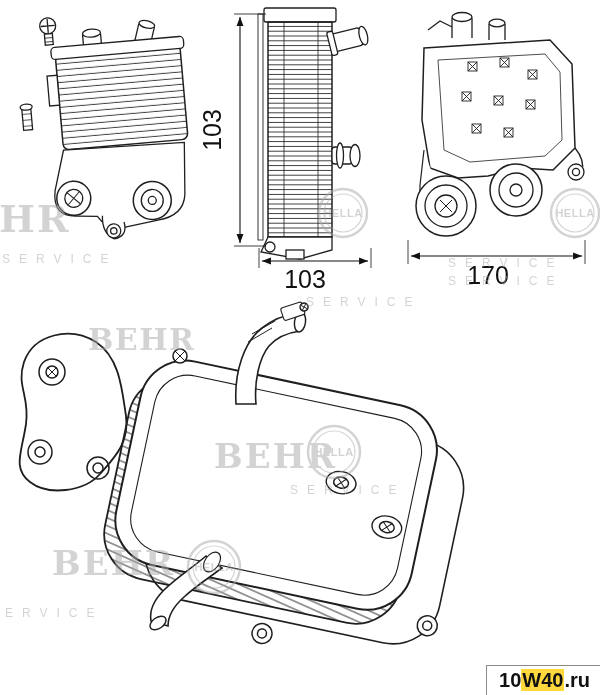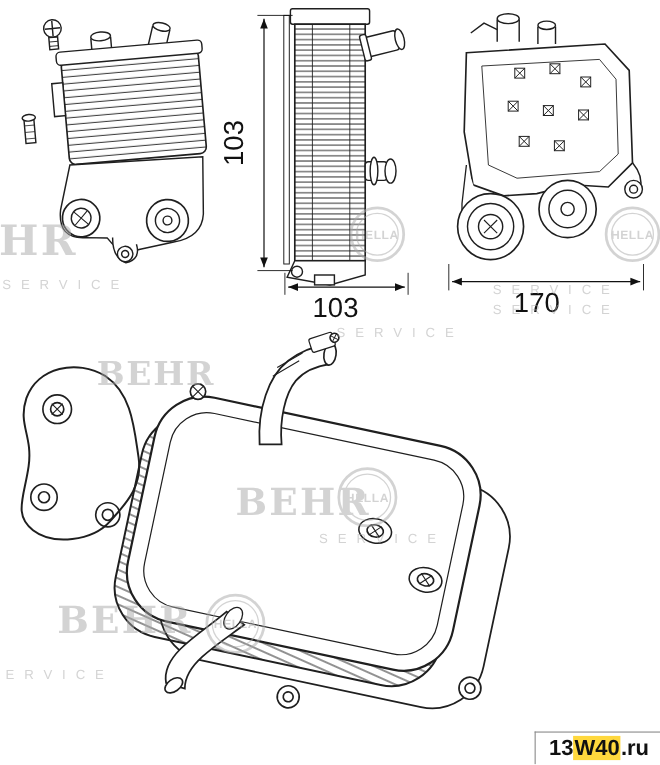--- a/index.html
+++ b/index.html
@@ -304,15 +304,15 @@
     <g>
       <circle cx="214" cy="567" r="26" stroke="#a9a9a9" stroke-width="2.5" fill="none"></circle>
       <circle cx="214" cy="567" r="21" stroke="#a9a9a9" stroke-width="1.2" fill="none"></circle>
       <text class="wm-hella-text" x="214" y="571" text-anchor="middle">HELLA</text>
     </g>
     <text class="wm-service" x="-12" y="617">SERVICE</text>
   </g>
 </svg>
 
 <div class="site-badge">
-  <span>13</span><span class="hl">W40</span><span>.ru</span>
+  <span>10</span><span class="hl">W40</span><span>.ru</span>
 </div>
 </div>
 
 </body></html>

